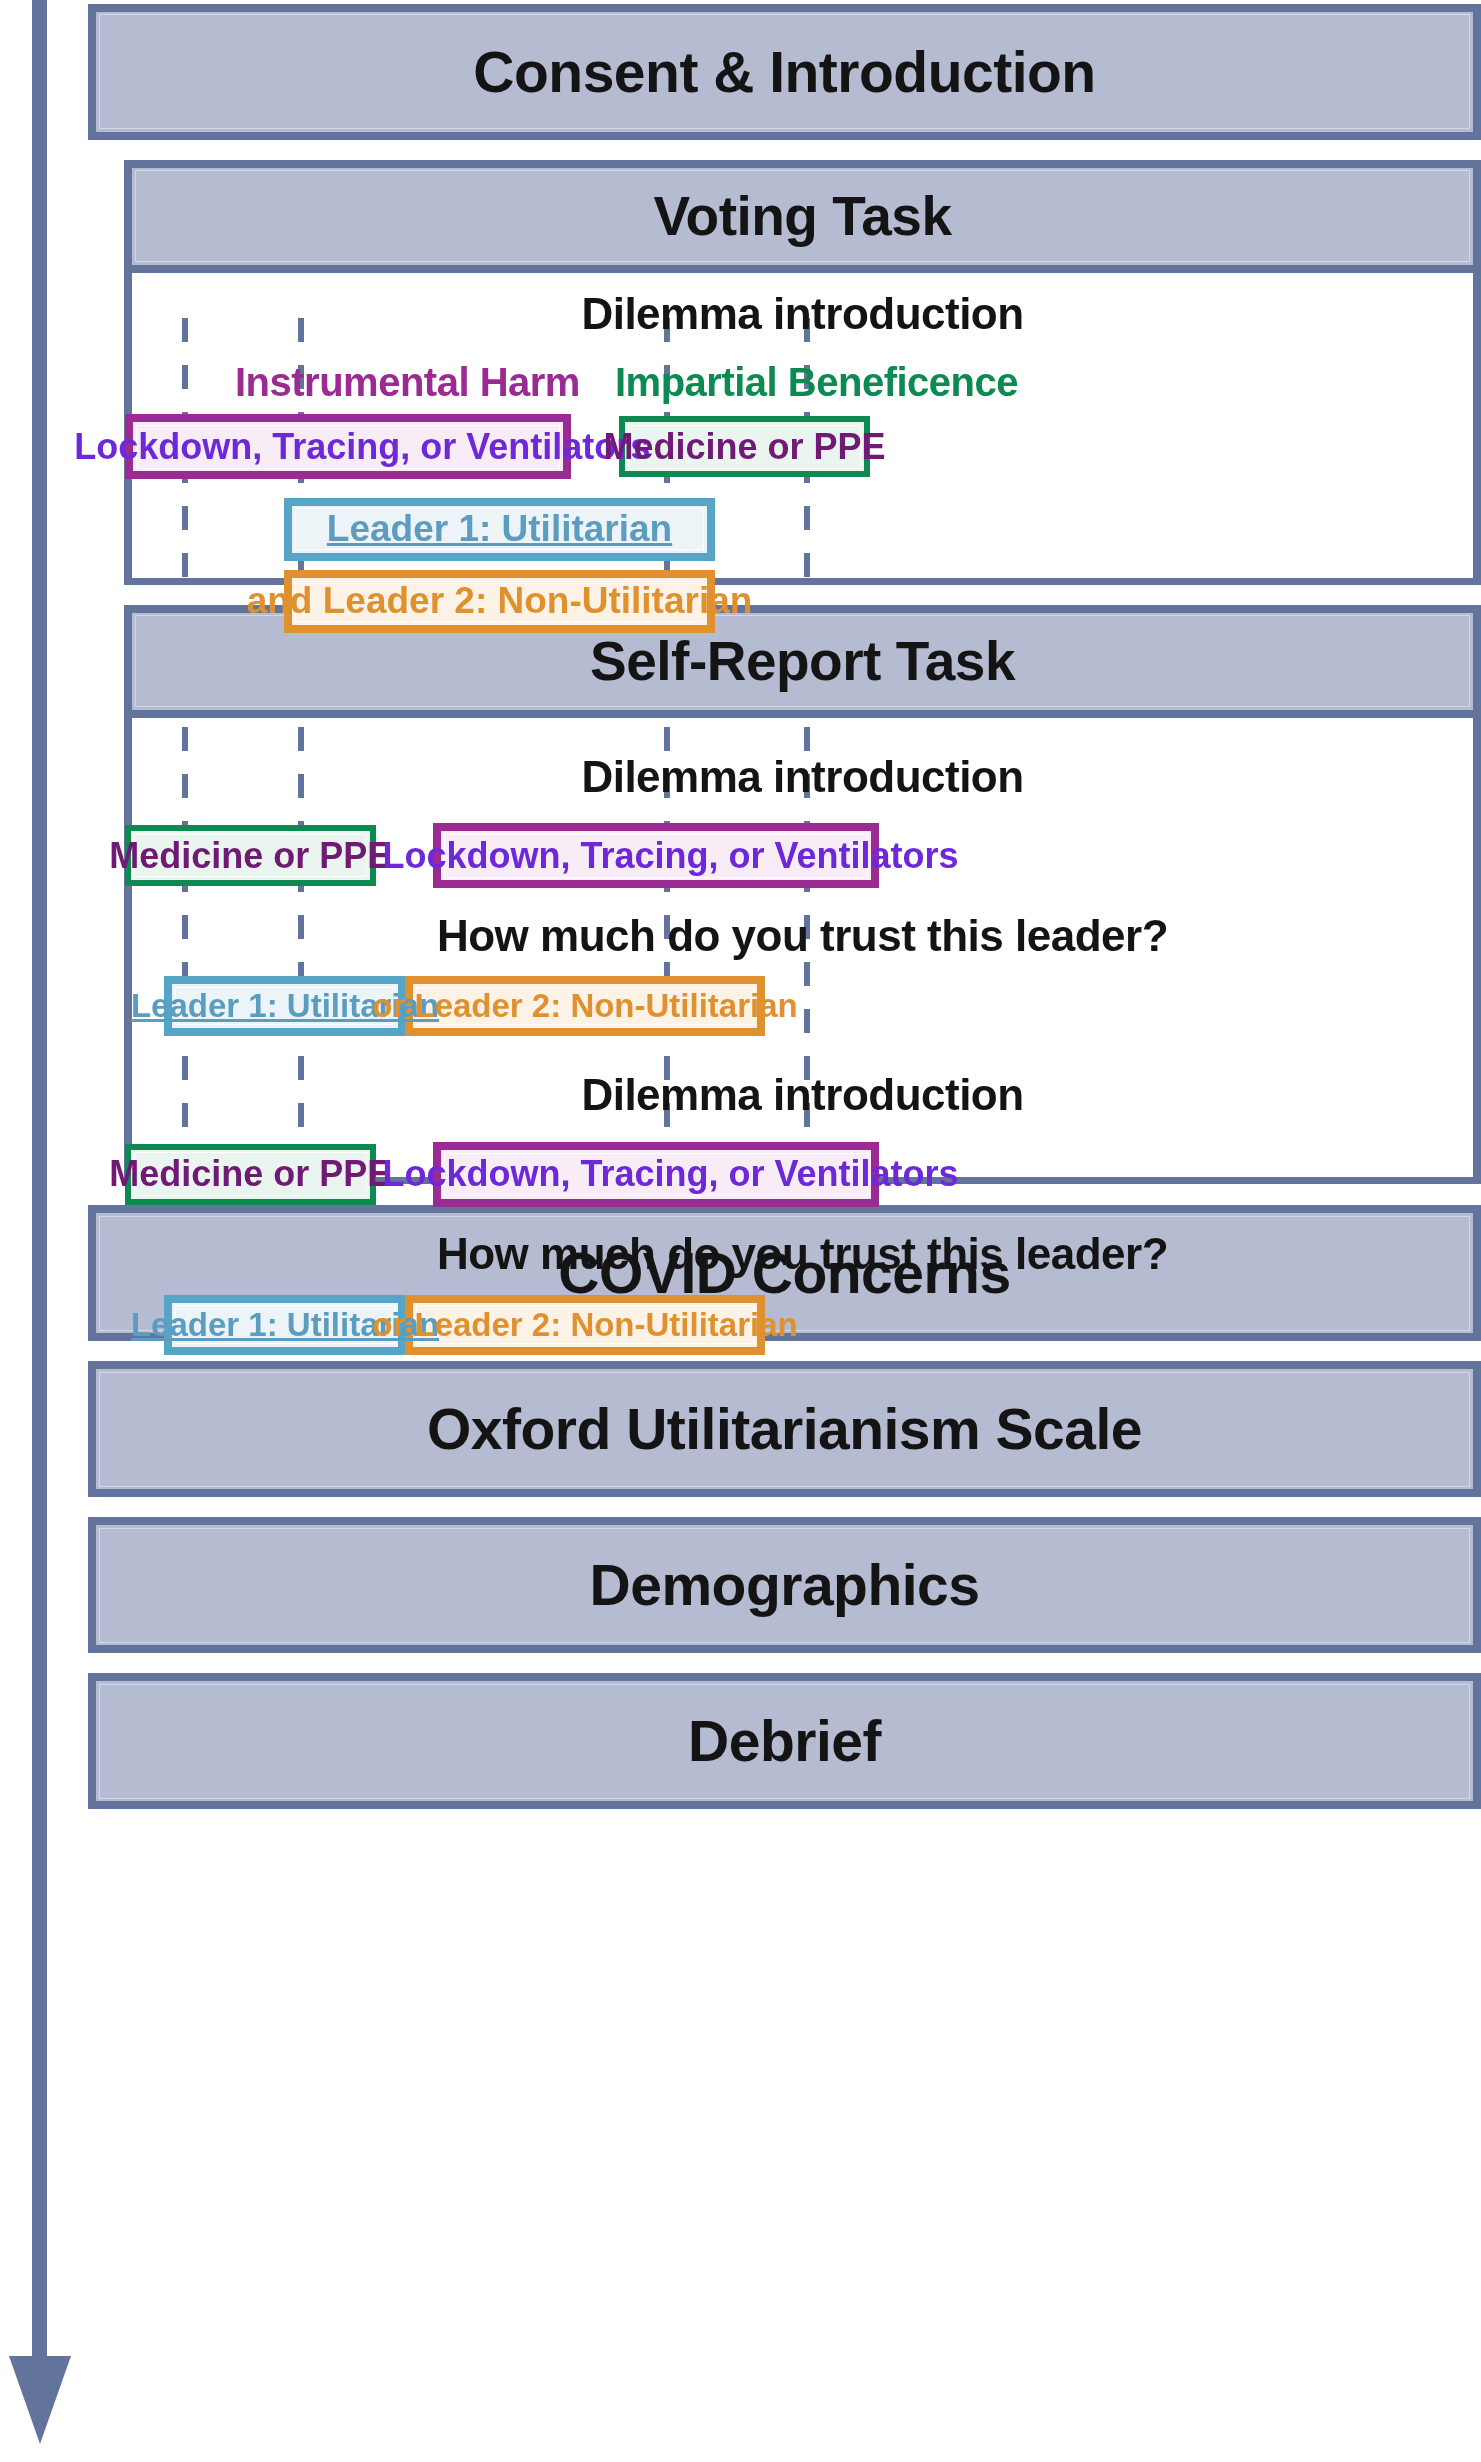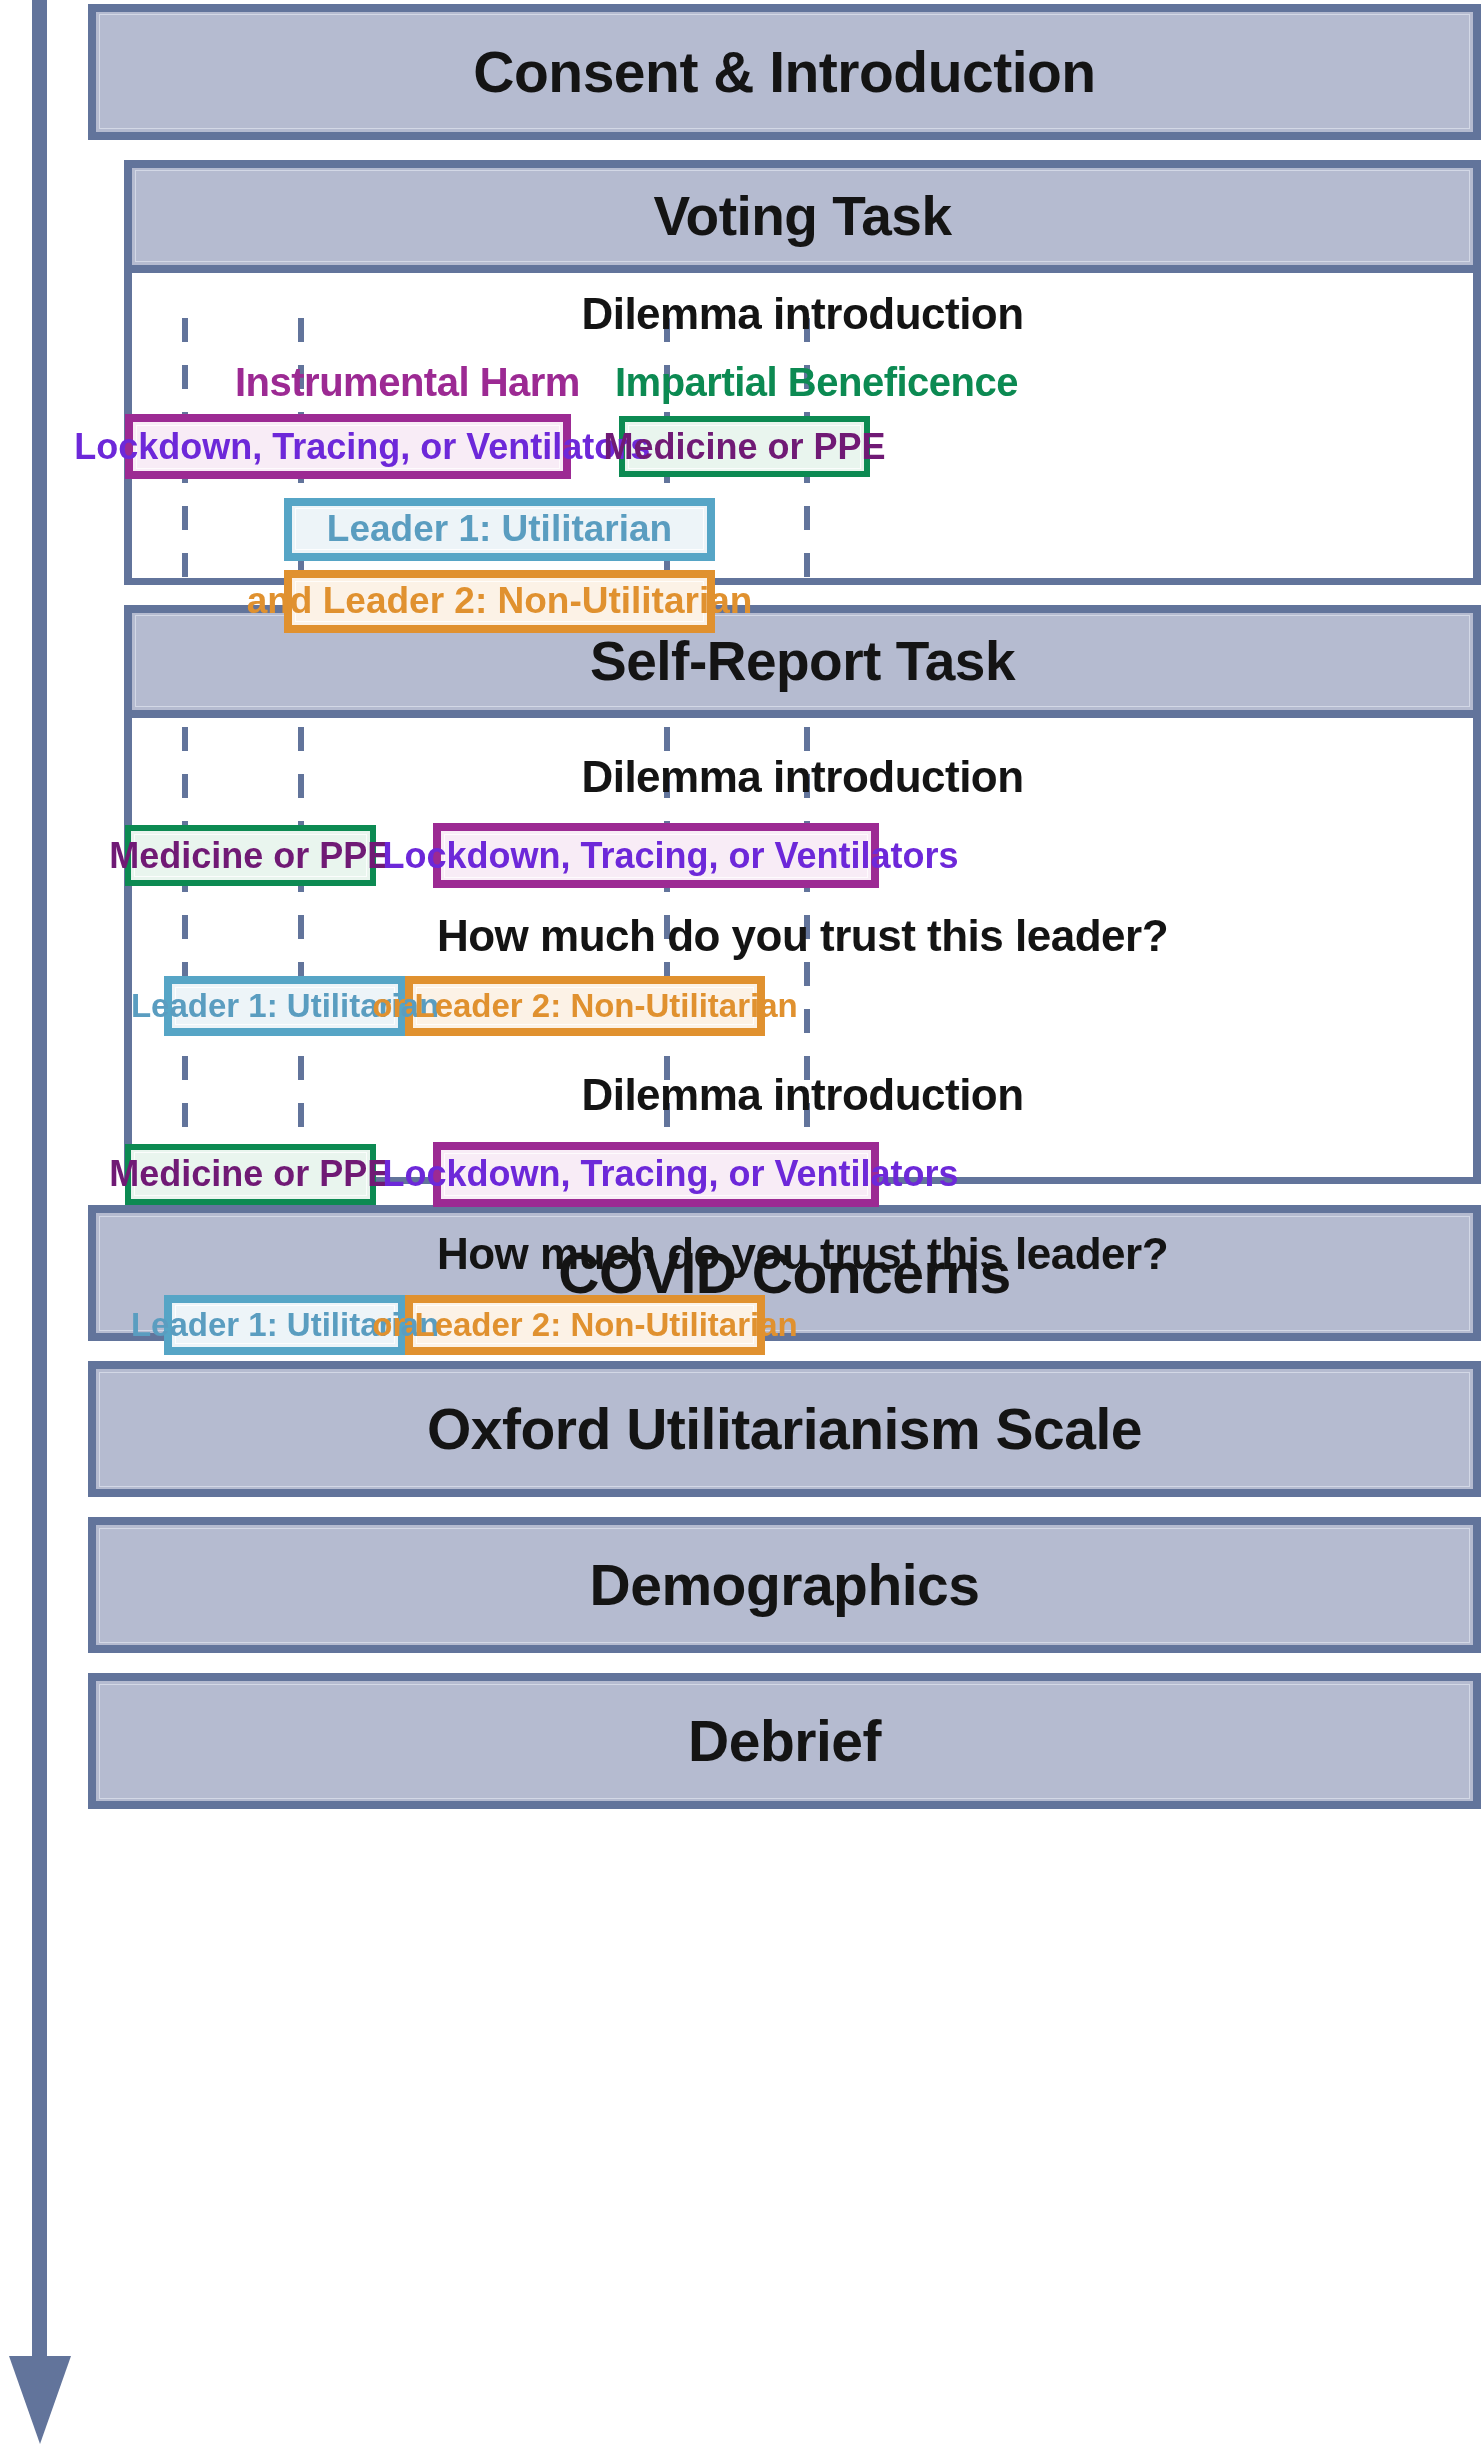--- a/index.html
+++ b/index.html
@@ -175,21 +175,21 @@
     content:"";
     position:absolute;
     left:2.7px; right:2.7px; top:2.7px; bottom:2.7px;
     border:0.9px solid rgba(255,255,255,0.8);
     pointer-events:none;
   }
   .cbox > span { position: relative; z-index: 2; }
 
   .cbox.purple { border: 8.1px solid #9c2a93; background: #f8ecf6; color: #6d28d9; padding-left: 29px; }
   .cbox.green  { border: 6.3px solid #0c8a52; background: #e9f5ee; color: #701a75; }
-  .cbox.blue   { border: 8.1px solid #56a5c6; background: #edf4f8; color: #5a9dc0; }
+  .cbox.blue   { border: 8.1px solid #56a5c6; background: #edf4f8; color: #5a9dc0; text-decoration: underline; }
   .cbox.orange { border: 8.1px solid #e0912f; background: #fcf2e6; color: #e0912f; }
 
   
   .abs-row { position: relative; }
   .abs { position: absolute; }
 </style>
 </head>
 <body>
 
 <div id="flow-arrow">

